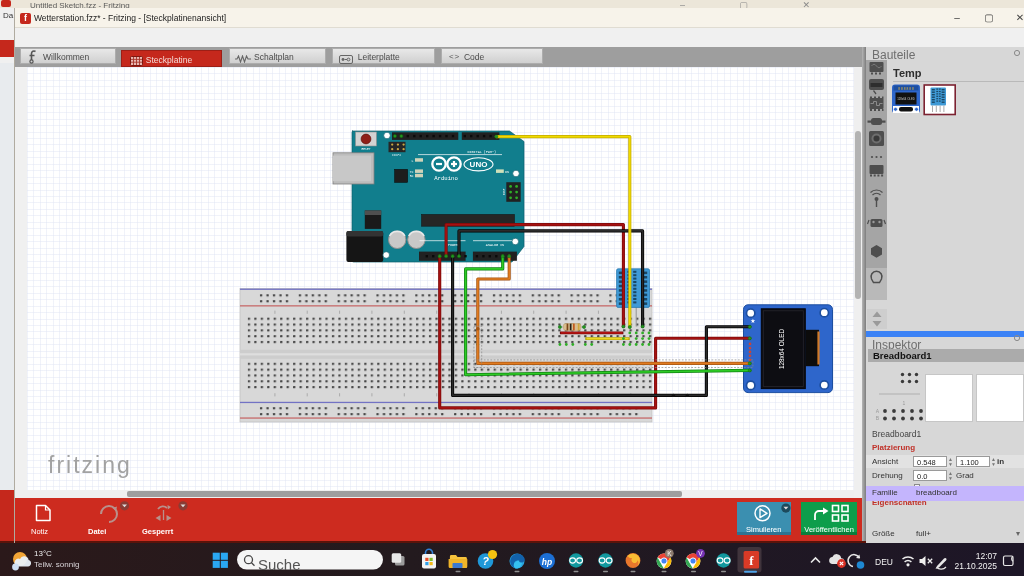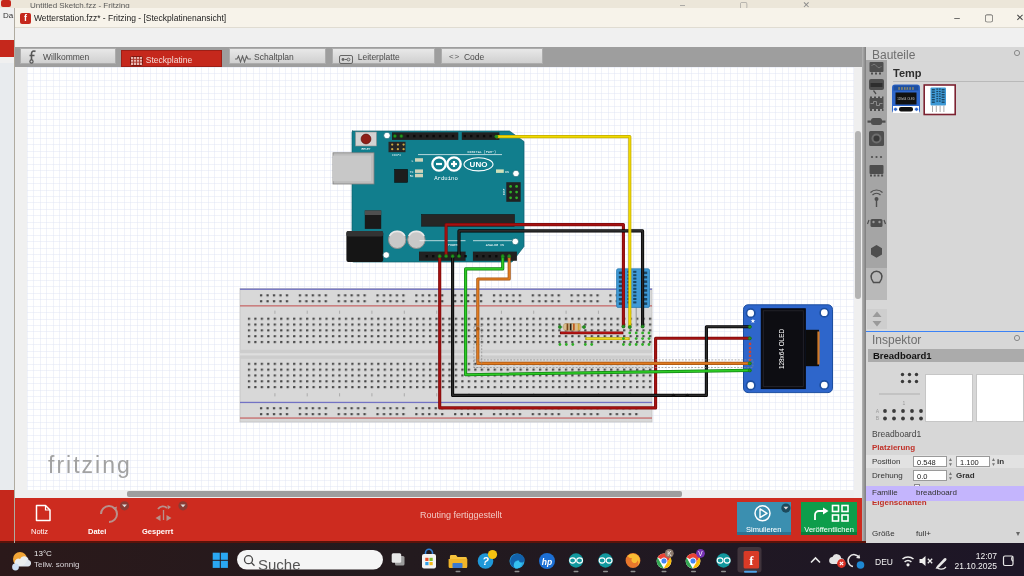--- a/index.html
+++ b/index.html
@@ -47,21 +47,21 @@
 #winbottom{left:0;top:532.8px;width:1010px;height:1.9px;background:#5a130a}
 
 #panel{left:851px;top:39px;width:159px;height:498px;background:#d7d7d7;font-size:8px;color:#333}
 .phead{position:absolute;left:0;width:159px;height:13px;color:#6e6e6e;font-size:12px}
 .phead span{position:absolute;left:6px;top:1px}
 #iconstrip{position:absolute;left:0;top:13px;width:21px;height:240px;background:#a5a5a5}
 #temphead{position:absolute;left:27px;top:20px;font-size:11px;font-weight:bold;color:#2e2e2e}
 #tempsep{position:absolute;left:27px;top:33.5px;width:132px;height:1px;background:#b9b9b9}
 #TEMPlbl{position:absolute;left:3px;top:247px;font-size:6.5px;font-weight:bold;color:#222}
 #scrollarrows{position:absolute;left:1px;top:261.5px;width:20px;height:20px;background:#cecece}
-#insphead{position:absolute;left:0;top:284px;width:159px;border-top:1px solid #3b82f6}
+#insphead{position:absolute;left:0;top:284px;width:159px;border-top:6px solid #3b82f6}
 #bb1bar{position:absolute;left:2px;top:301.5px;width:157px;height:13.5px;background:#ababab;font-size:9.5px;font-weight:bold;color:#111;padding:1.5px 0 0 5px}
 .wbox{position:absolute;top:327px;width:47.5px;height:47.5px;background:#fff;border:1px solid #c6c6c6}
 .insprow{position:absolute;left:0;width:159px;height:13px}
 .inspred{position:absolute;left:6px;font-size:8px;font-weight:bold;color:#c03028}
 .spin{position:absolute;height:11px;background:#fff;border:1px solid #9a9a9a;font-size:7.5px;color:#222;padding:1px 0 0 3px}
 .spinar{position:absolute;font-size:5px;color:#777;line-height:5px;text-align:center}
 
 #taskbar{left:0;top:542.5px;width:1024px;height:33.5px;background:linear-gradient(90deg,#2b191a,#231a1e 40%,#1d1627)}
 #taskbar .t{position:absolute;color:#eee;font-size:8px}
 </style></head>
@@ -489,21 +489,20 @@
      <rect x="817.5" y="7.5" width="6" height="6"></rect>
      <rect x="827" y="7.5" width="6" height="6"></rect>
      <rect x="817.5" y="17" width="6" height="6"></rect>
      <rect x="827" y="17" width="6" height="6"></rect>
     </g>
    </svg>
 
    <span class="cap" style="left:16px;top:29px">Notiz</span>
    <span class="cap" style="left:73px;top:29px;font-weight:bold">Datei</span>
    <span class="cap" style="left:127px;top:29px;font-weight:bold">Gesperrt</span>
-   <span id="rstat">Routing fertiggestellt</span>
    <div id="simbtn">
           <span class="cap" style="left:0;right:0;top:22.5px">Simulieren</span>
         </div>
    <div id="pubbtn">
           <span class="cap" style="left:0;right:0;top:22.5px">Veröffentlichen</span>
         </div>
   </div>
   <div class="abs" id="winbottom"></div>
   <div class="abs" id="panel">
    <div class="phead" style="top:0">
@@ -644,32 +643,32 @@
           <span>Inspektor</span>
         </div>
    <div id="bb1bar">Breadboard1</div>
    <div class="wbox" style="left:59px"></div>
    <div class="wbox" style="left:110px"></div>
    <div class="insprow" style="top:382px;color:#444;font-size:8.5px">
           <span style="position:absolute;left:6px">Breadboard1</span>
         </div>
    <div class="inspred" style="top:396px">Platzierung</div>
    <div class="insprow" style="top:408px;background:#e2e2e2">
-          <span style="position:absolute;left:6px;top:2px">Position</span>
+          <span style="position:absolute;left:6px;top:2px">Ansicht</span>
     <span class="spin" style="left:47px;top:1px;width:34px">0.548</span>
           <span class="spinar" style="left:82px;top:2px">▲<br>▼</span>
     <span class="spin" style="left:90px;top:1px;width:34px">1.100</span>
           <span class="spinar" style="left:125px;top:2px">▲<br>▼</span>
     <span style="position:absolute;left:131px;top:2px;font-weight:bold">in</span>
         </div>
    <div class="insprow" style="top:421.5px">
           <span style="position:absolute;left:6px;top:2px">Drehung</span>
     <span class="spin" style="left:47px;top:1px;width:34px">0.0</span>
           <span class="spinar" style="left:82px;top:2px">▲<br>▼</span>
-    <span style="position:absolute;left:90px;top:2px;font-weight:bold">Grad</span>
+    <span style="position:absolute;left:90px;top:2px;font-weight:normal">Grad</span>
         </div>
    <div class="insprow" style="top:436px">
           <span style="position:absolute;left:48px;top:1px;width:6px;height:6px;border:1px solid #8a8a8a;background:#f2f2f2"></span>
           <span style="position:absolute;left:59px;top:1px;color:#555">Gesperrt</span>
         </div>
    <div class="inspred" style="top:451px">Eigenschaften</div>
    <div class="insprow" style="top:439px;background:#c4b5fd;height:15px">
           <span style="position:absolute;left:6px;top:2px">Familie</span>
           <span style="position:absolute;left:50px;top:2px">breadboard</span>
         </div>

